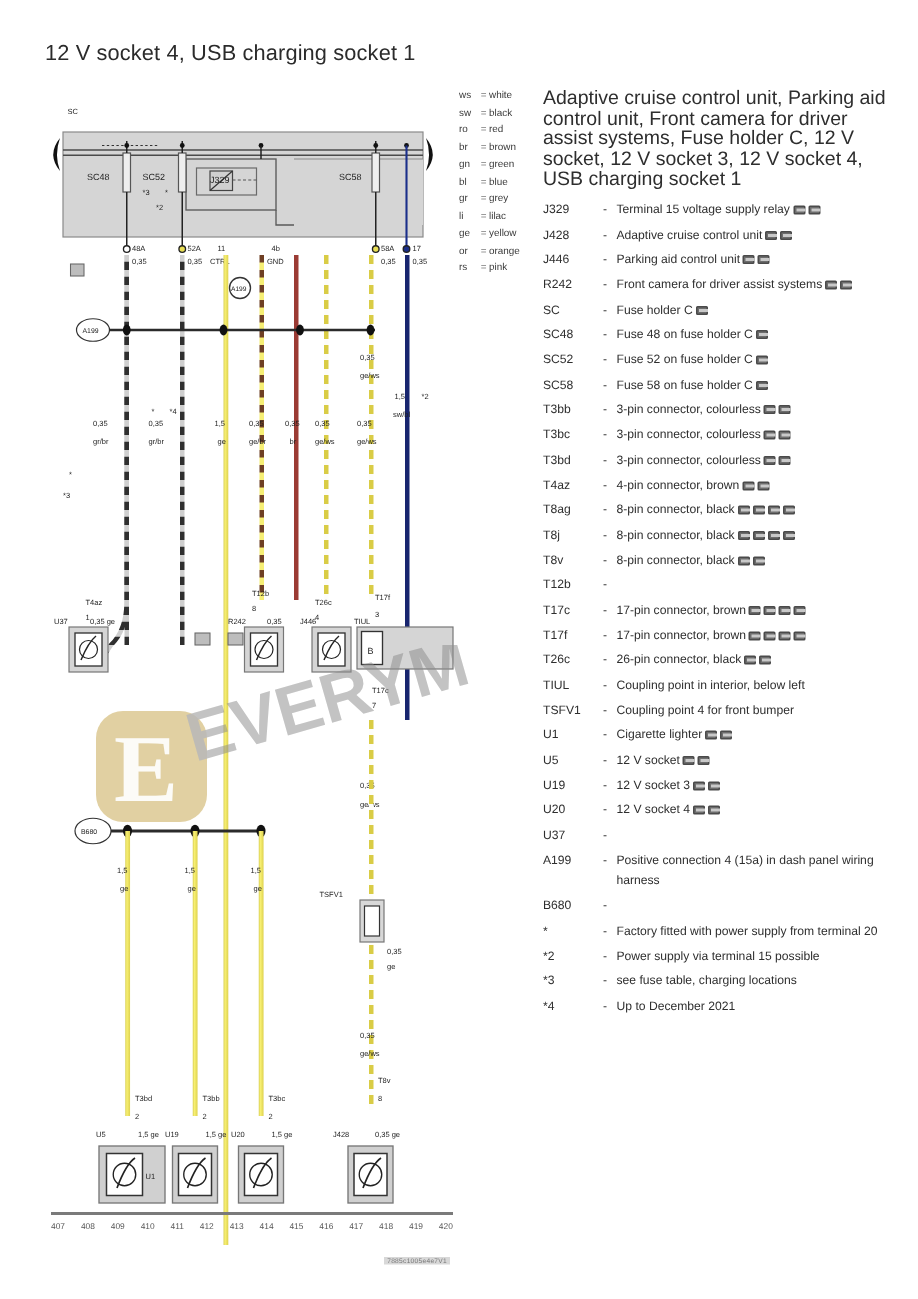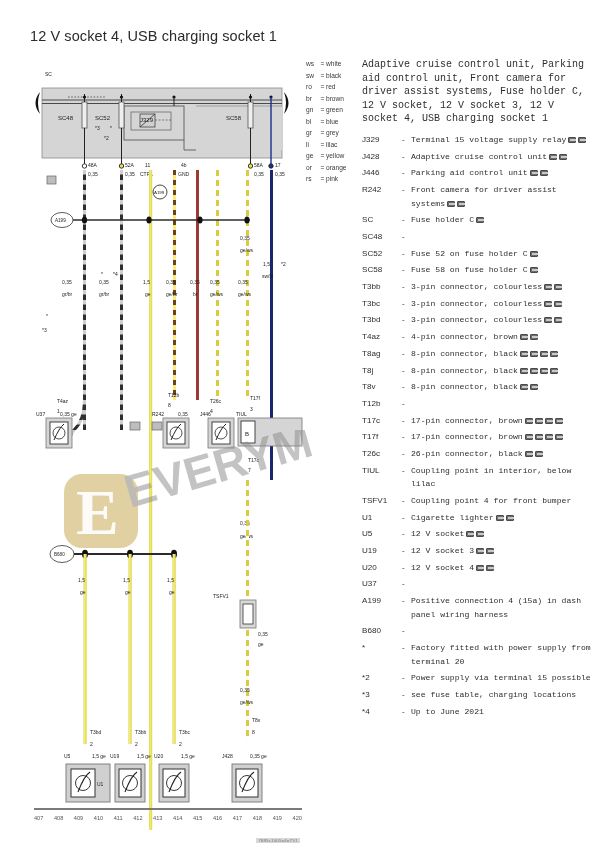--- a/index.html
+++ b/index.html
@@ -37,37 +37,36 @@
   #color-legend .eq   { width:7px; text-align:center; }
   #color-legend .full { flex:1; }
 
   
   #right-col {
     position:absolute;
     left:362px; top:58px;
     width:232px;
   }
   #list-heading {
-    font-size:10px;
+    font-size:13px;
     line-height:13.6px;
     color:#2e2e2e;
     margin-bottom:7px;
-    font-family:Liberation Mono, monospace;
   }
   .comp-row {
     display:flex;
     font-size:8.1px;
     line-height:13.6px;
     color:#2e2e2e;
     margin-bottom:3.1px;
     align-items:flex-start;
   }
   .comp-code { width:40px; flex:0 0 40px; }
   .comp-dash { width:9px; flex:0 0 9px; }
-  .comp-desc { flex:1;font-family:Liberation Mono, monospace; }
+  .comp-desc { flex:1; }
   .cbox {
     display:inline-block;
     width:8px; height:6px;
     background:#6d6d6d;
     border:1px solid #4a4a4a;
     border-radius:1px;
     margin-left:2px;
     vertical-align:-1px;
     position:relative;
   }
@@ -205,20 +204,21 @@
         <span class="comp-desc">Front camera for driver assist systems<span class="cbox"></span><span class="cbox"></span></span>
       </div>
       <div class="comp-row">
         <span class="comp-code">SC</span>
         <span class="comp-dash">-</span>
         <span class="comp-desc">Fuse holder C<span class="cbox"></span></span>
       </div>
       <div class="comp-row">
         <span class="comp-code">SC48</span>
         <span class="comp-dash">-</span>
+        <span class="comp-desc">Fuse 48 on fuse holder C<span class="cbox"></span></span>
       </div>
       <div class="comp-row">
         <span class="comp-code">SC52</span>
         <span class="comp-dash">-</span>
         <span class="comp-desc">Fuse 52 on fuse holder C<span class="cbox"></span></span>
       </div>
       <div class="comp-row">
         <span class="comp-code">SC58</span>
         <span class="comp-dash">-</span>
         <span class="comp-desc">Fuse 58 on fuse holder C<span class="cbox"></span></span>
@@ -273,21 +273,21 @@
         <span class="comp-desc">17-pin connector, brown<span class="cbox"></span><span class="cbox"></span><span class="cbox"></span><span class="cbox"></span></span>
       </div>
       <div class="comp-row">
         <span class="comp-code">T26c</span>
         <span class="comp-dash">-</span>
         <span class="comp-desc">26-pin connector, black<span class="cbox"></span><span class="cbox"></span></span>
       </div>
       <div class="comp-row">
         <span class="comp-code">TIUL</span>
         <span class="comp-dash">-</span>
-        <span class="comp-desc">Coupling point in interior, below lilac</span>
+        <span class="comp-desc">Coupling point in interior, below left</span>
       </div>
       <div class="comp-row">
         <span class="comp-code">TSFV1</span>
         <span class="comp-dash">-</span>
         <span class="comp-desc">Coupling point 4 for front bumper</span>
       </div>
       <div class="comp-row">
         <span class="comp-code">U1</span>
         <span class="comp-dash">-</span>
         <span class="comp-desc">Cigarette lighter<span class="cbox"></span><span class="cbox"></span></span>
@@ -331,21 +331,21 @@
         <span class="comp-desc">Power supply via terminal 15 possible</span>
       </div>
       <div class="comp-row">
         <span class="comp-code">*3</span>
         <span class="comp-dash">-</span>
         <span class="comp-desc">see fuse table, charging locations</span>
       </div>
       <div class="comp-row">
         <span class="comp-code">*4</span>
         <span class="comp-dash">-</span>
-        <span class="comp-desc">Up to June 2021</span>
+        <span class="comp-desc">Up to December 2021</span>
       </div>
     </div>
 </div>
 
 <div id="schematic">
   <svg width="306" height="760" viewBox="0 0 306 760" xmlns="http://www.w3.org/2000/svg">
     <defs>
 
       <linearGradient id="gwire" x1="0" y1="0" x2="1" y2="0">
         <stop offset="0%" stop-color="#d8cf55"></stop>

